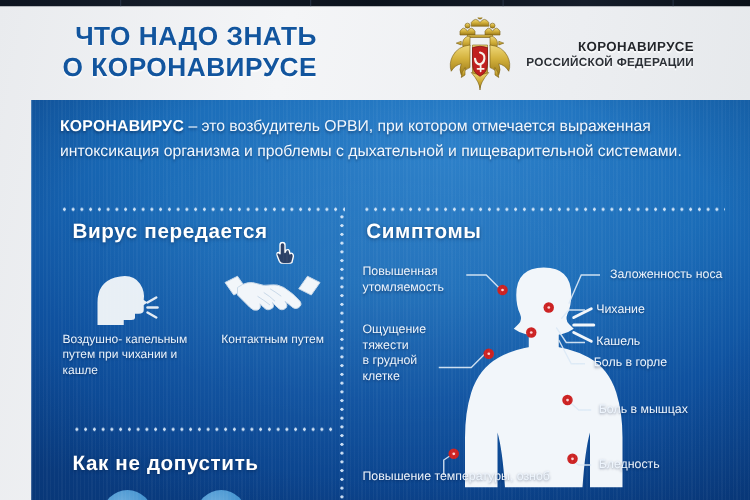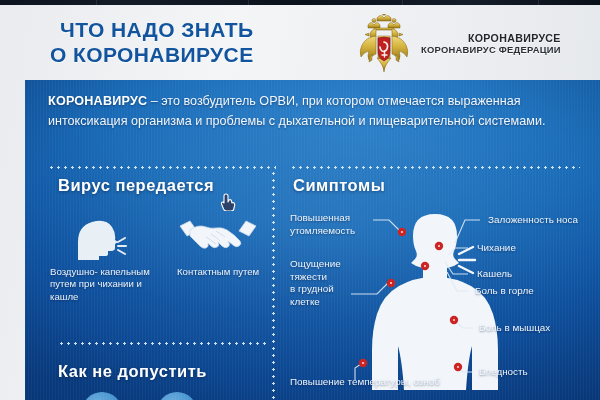--- a/index.html
+++ b/index.html
@@ -171,21 +171,21 @@
           <path d="M40 40 q3 4 3 8 l-3-2 z"></path>
         </g>
 
         <path d="M22 24 q6-2 12 0 l0 13 q0 7 -6 10 q-6-3 -6-10 z" fill="#c02020" stroke="#7d1616" stroke-width=".6"></path>
         <path d="M28 28 q4 1 3.5 5 q-.5 4 -4 4.5 q-3-0.5 -3.5-4.5" fill="none" stroke="#f6f2ea" stroke-width="1.7" stroke-linecap="round"></path>
         <path d="M26 41 l5 0 M28.5 37 l0 6" stroke="#f6f2ea" stroke-width="1.4" stroke-linecap="round"></path>
       </svg>
 
       <div class="ministry-text">
         <div class="l1">КОРОНАВИРУСЕ</div>
-        <div class="l3">КОРОНАВИРУС ФЕДЕРАЦИИ</div>
+        <div class="l3">РОССИЙСКОЙ ФЕДЕРАЦИИ</div>
       </div>
     </div>
   </div>
 
   <div class="panel">
     <div class="vign"></div>
 
     <div class="intro">
       <b>КОРОНАВИРУС</b><span> – это возбудитель ОРВИ, при котором отмечается выраженная интоксикация организма и проблемы с дыхательной и пищеварительной системами.</span>
     </div>

